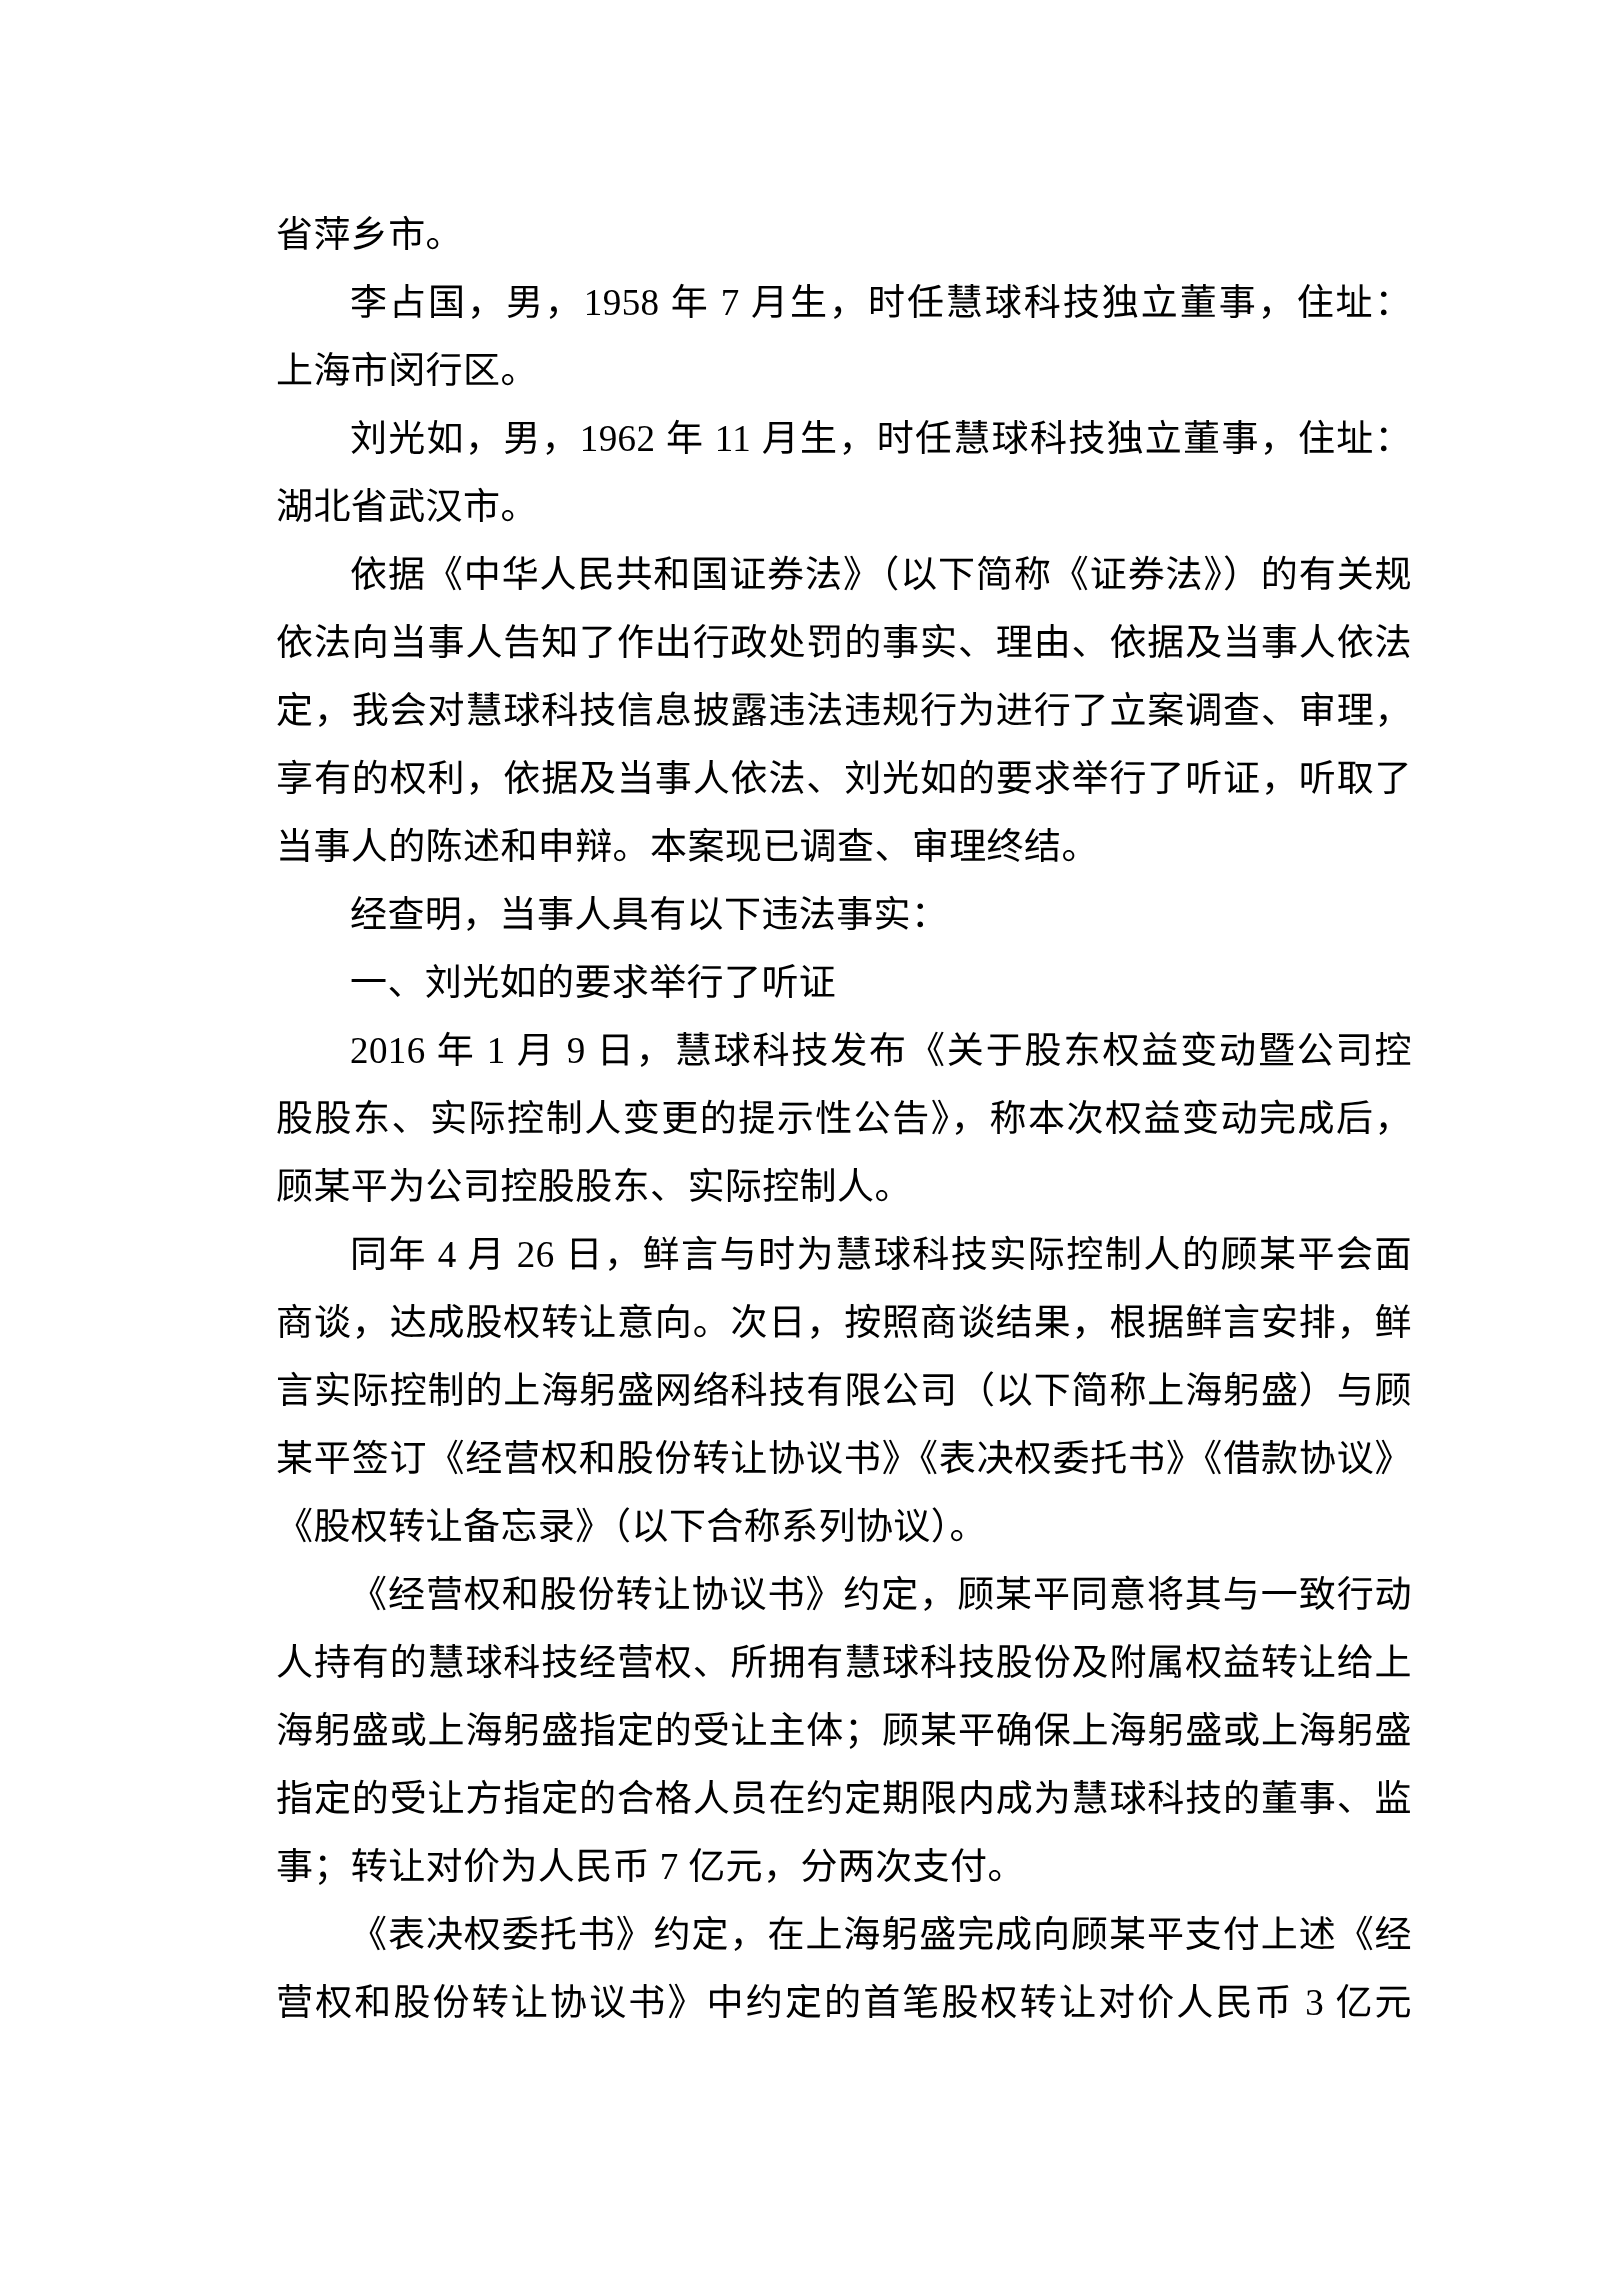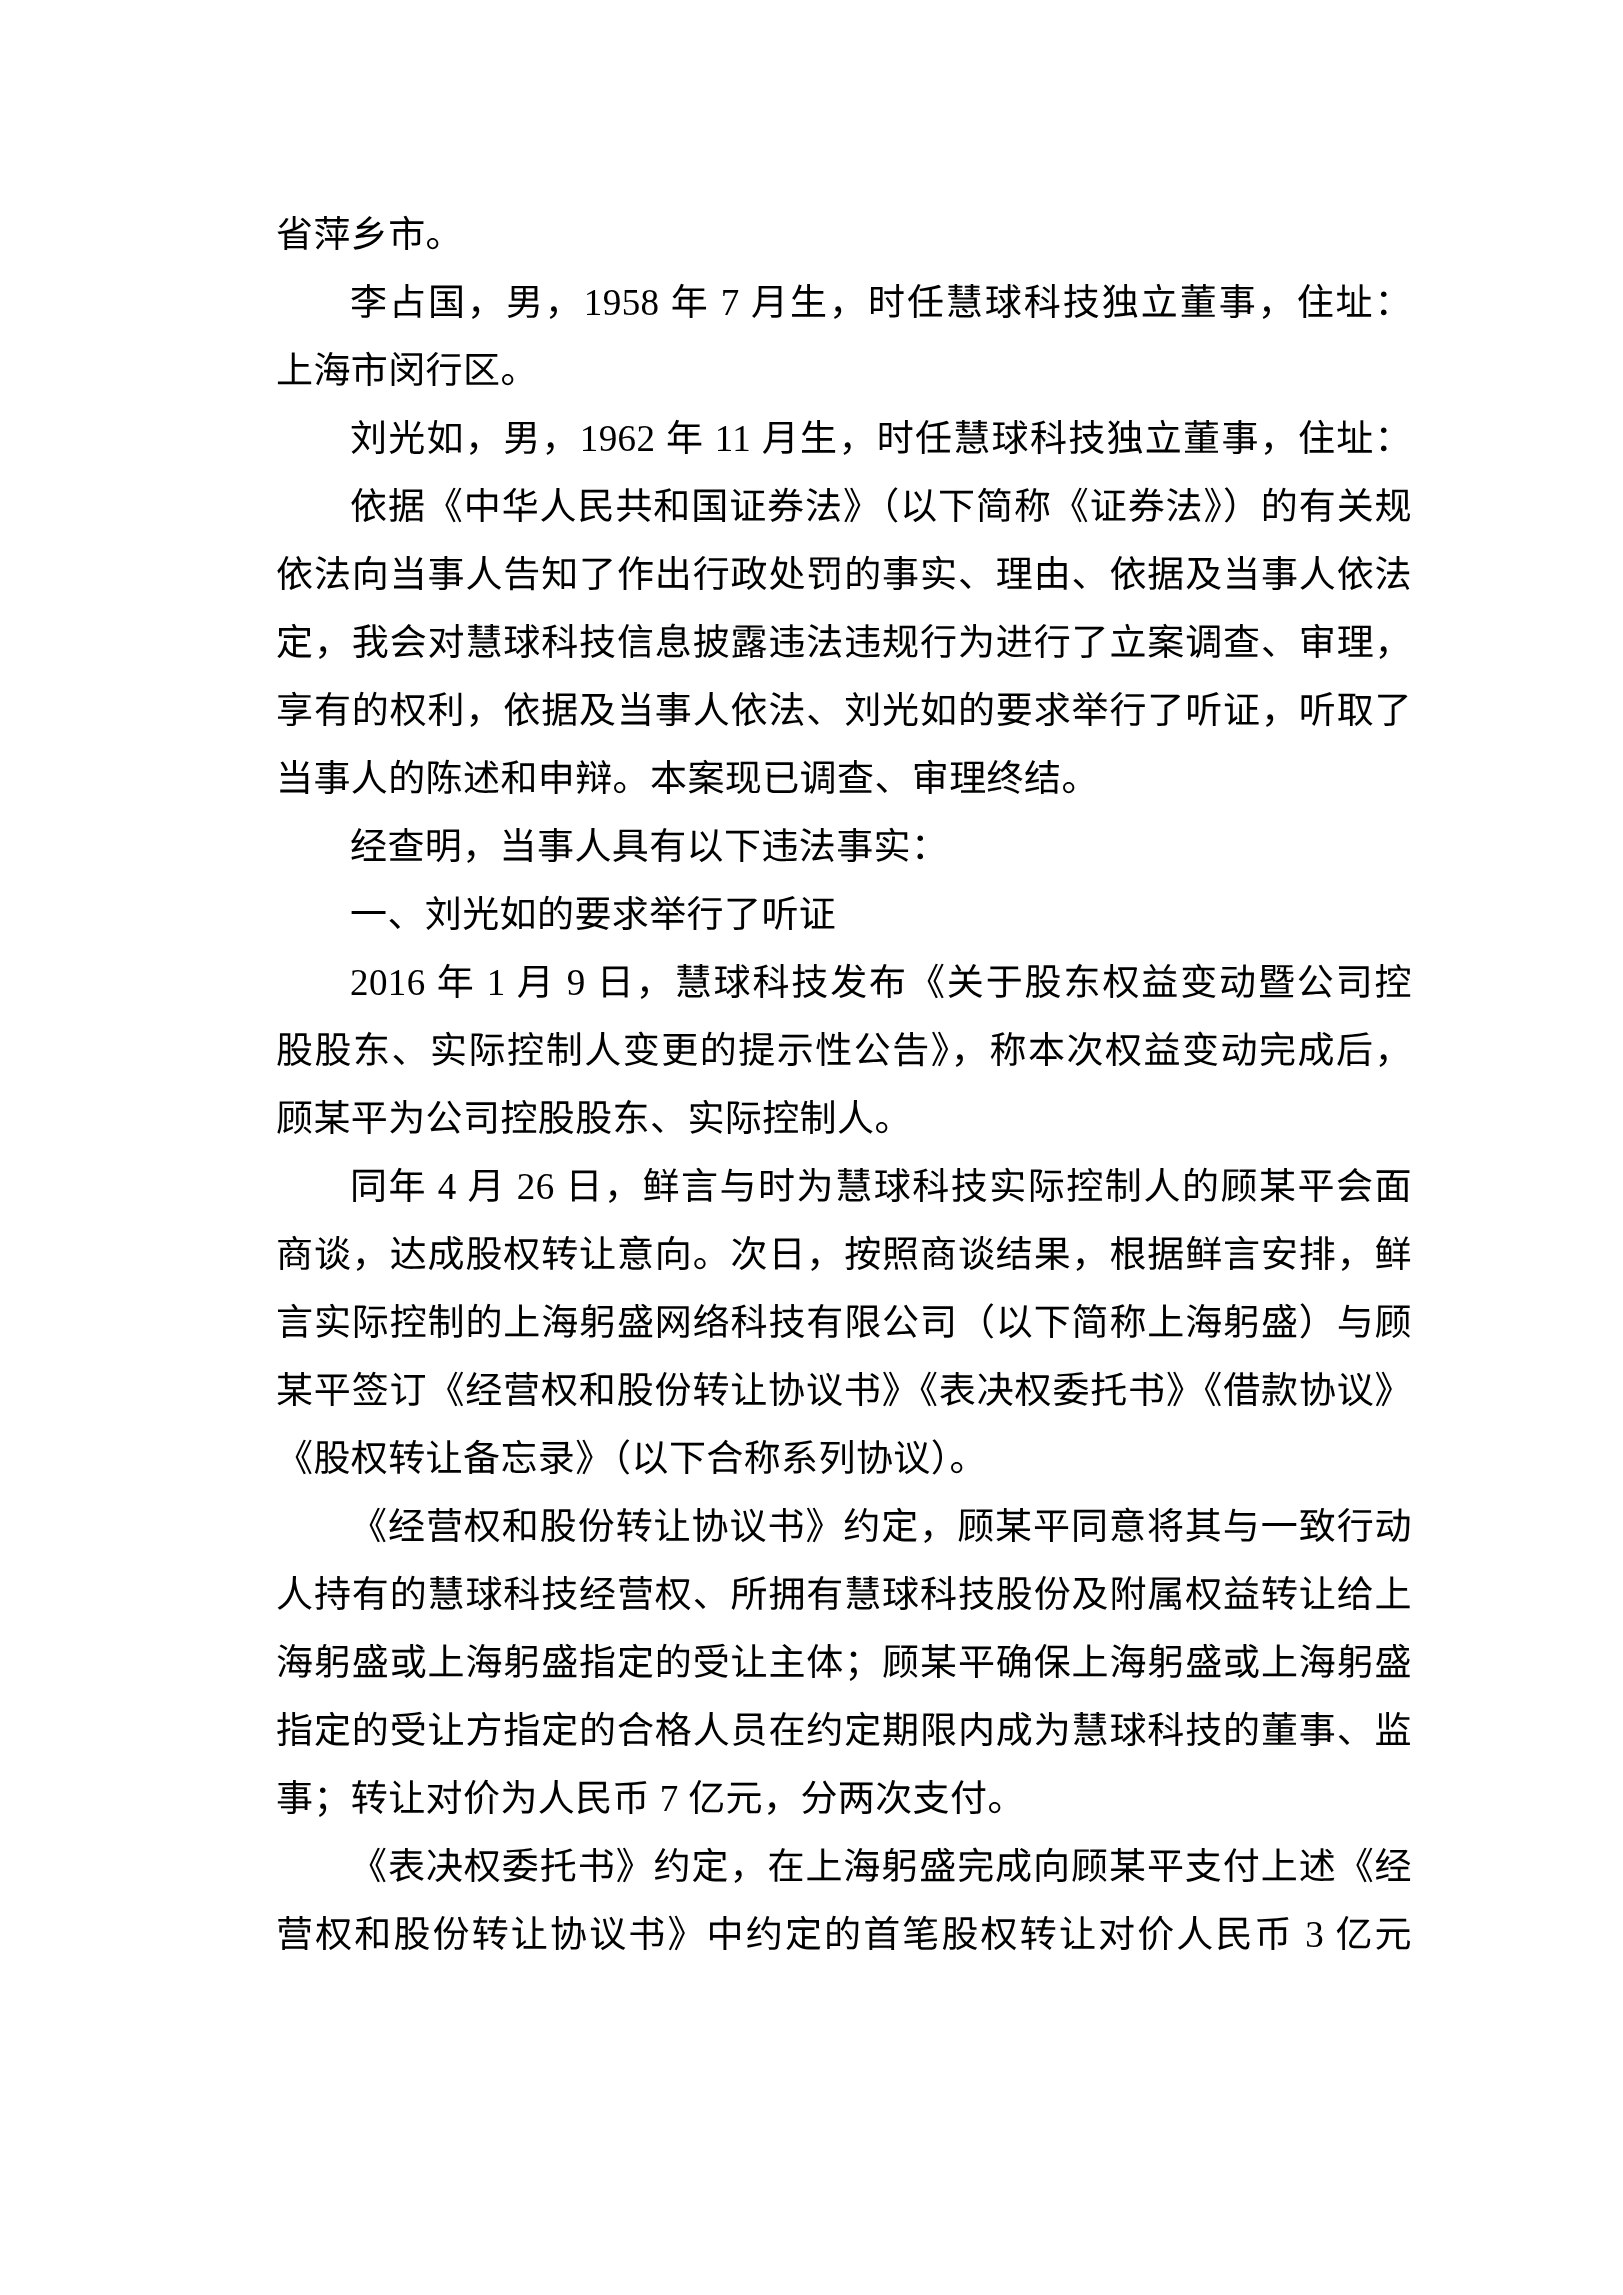--- a/index.html
+++ b/index.html
@@ -43,20 +43,21 @@
 </style>
 </head>
 <body>
 
 <div class="page">
   <div class="textblock">
     <div class="line end">省萍乡市。</div>
     <div class="line indent">李占国，男，1958 年 7 月生，时任慧球科技独立董事，住址：</div>
     <div class="line end">上海市闵行区。</div>
     <div class="line indent">刘光如，男，1962 年 11 月生，时任慧球科技独立董事，住址：</div>
+    <div class="line end">湖北省武汉市。</div>
     <div class="line indent">依据《中华人民共和国证券法》（以下简称《证券法》）的有关规</div>
     <div class="line">依法向当事人告知了作出行政处罚的事实、理由、依据及当事人依法</div>
     <div class="line">定，我会对慧球科技信息披露违法违规行为进行了立案调查、审理，</div>
     <div class="line">享有的权利，依据及当事人依法、刘光如的要求举行了听证，听取了</div>
     <div class="line end">当事人的陈述和申辩。本案现已调查、审理终结。</div>
     <div class="line indent end">经查明，当事人具有以下违法事实：</div>
     <div class="line indent end">一、刘光如的要求举行了听证</div>
     <div class="line indent">2016 年 1 月 9 日，慧球科技发布《关于股东权益变动暨公司控</div>
     <div class="line">股股东、实际控制人变更的提示性公告》，称本次权益变动完成后，</div>
     <div class="line end">顾某平为公司控股股东、实际控制人。</div>

